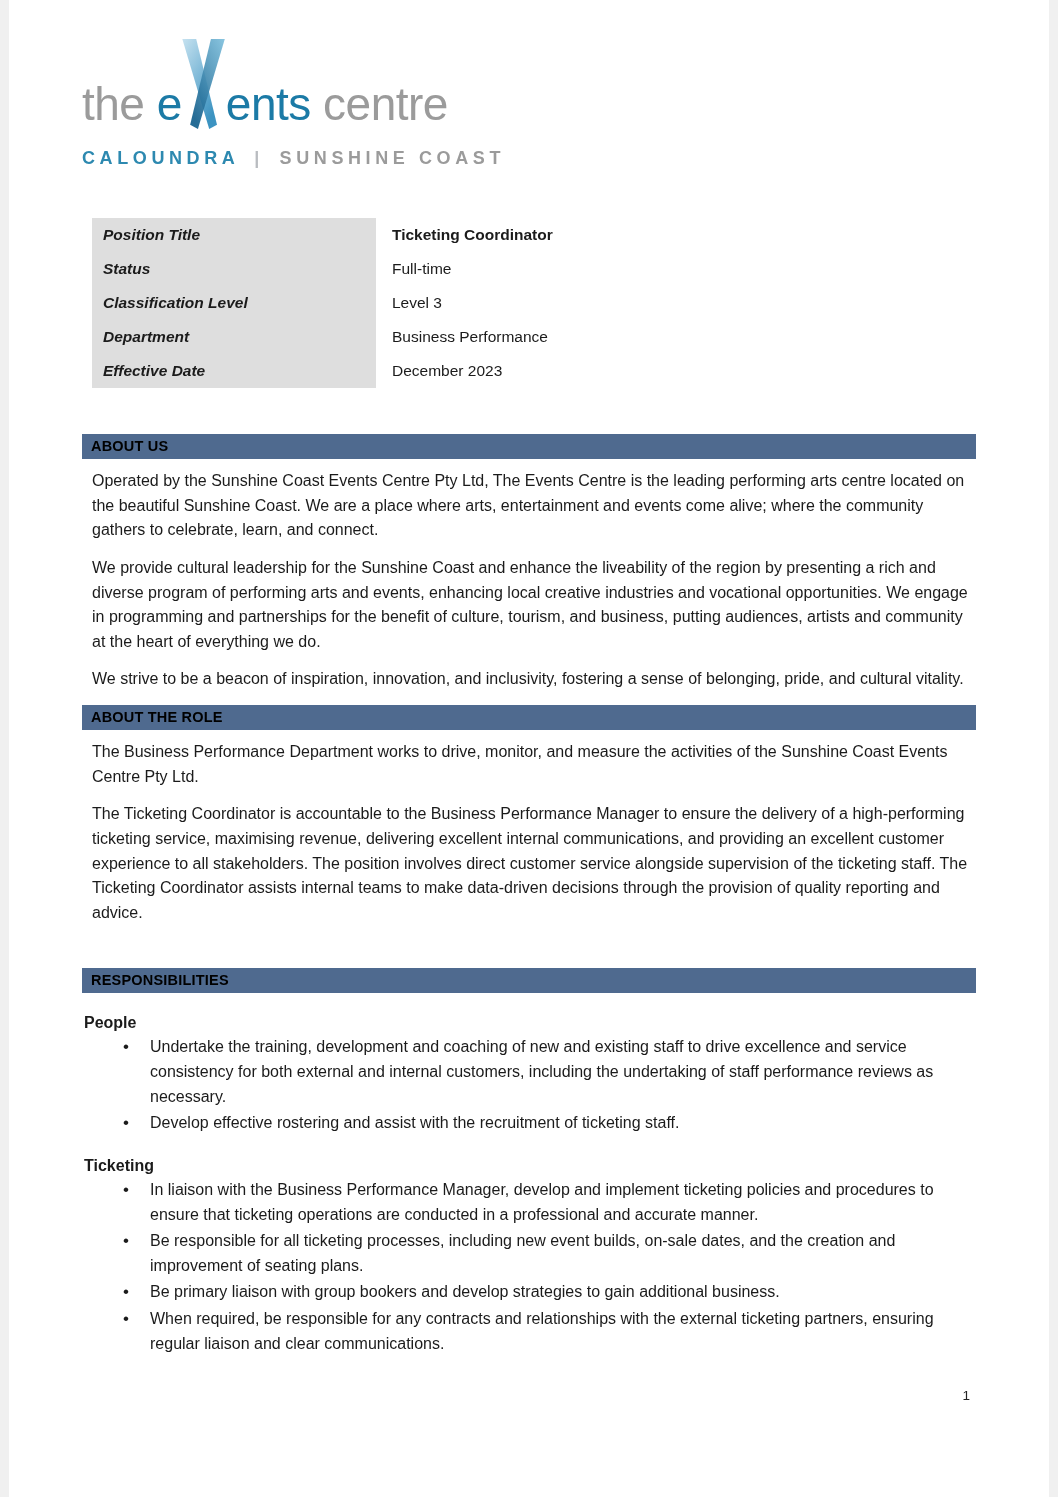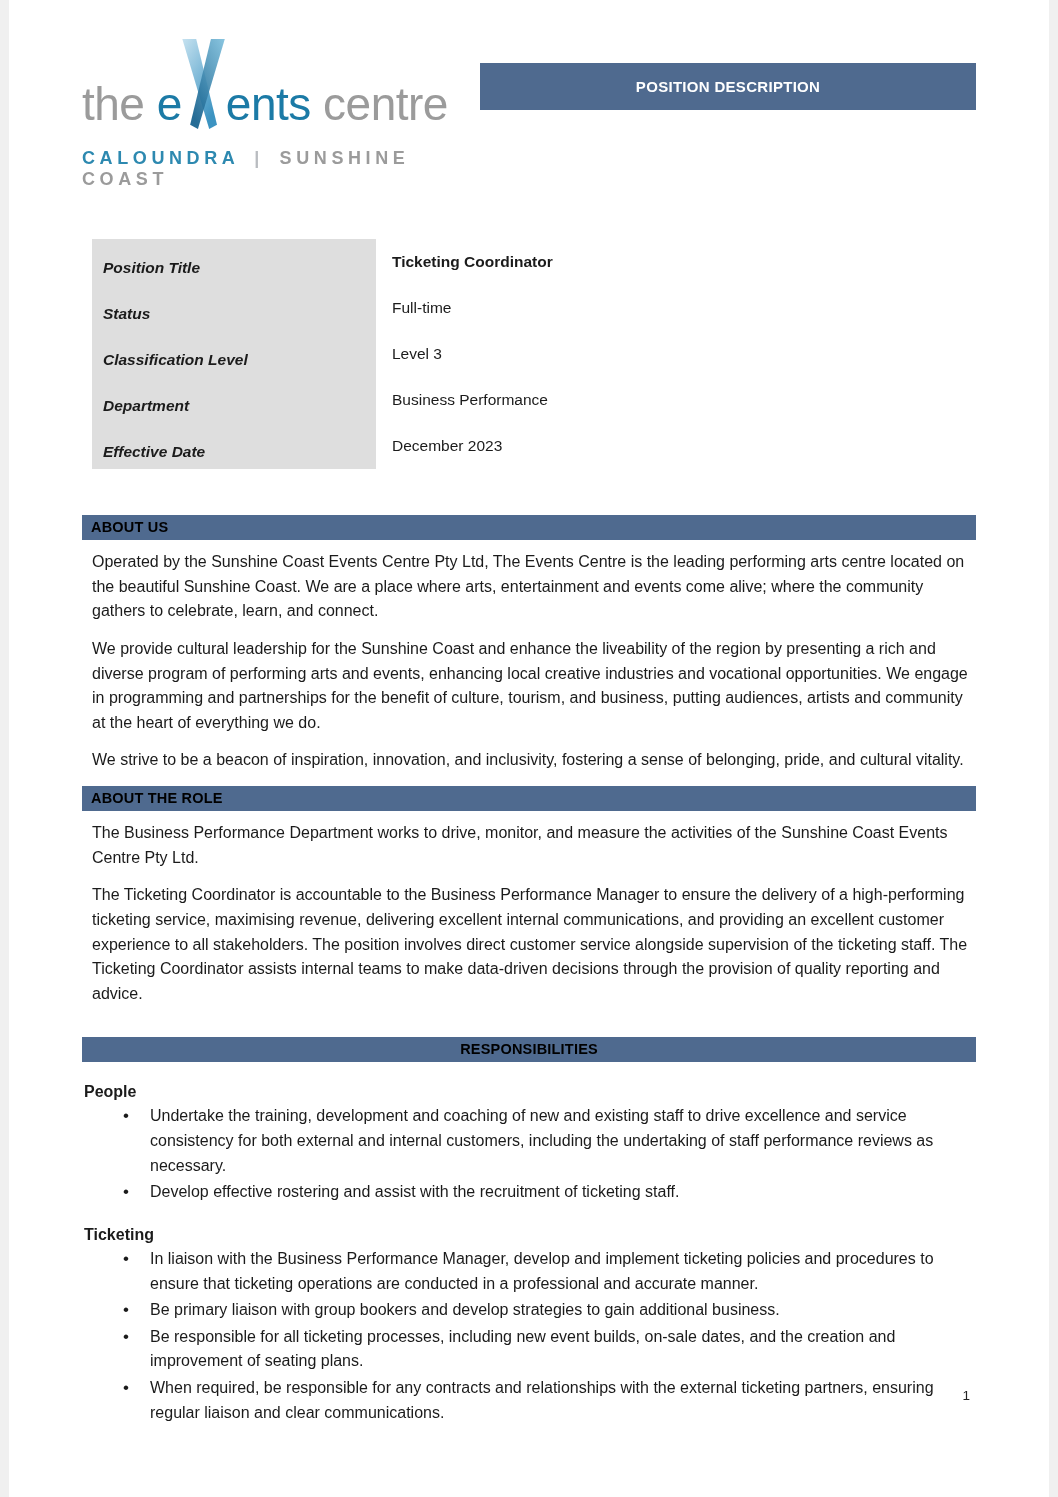--- a/index.html
+++ b/index.html
@@ -36,36 +36,36 @@
     display:flex; align-items:center; justify-content:center;
     font-weight:bold; font-size:15px; letter-spacing:0.3px;
   }
 
   
   .info-table { margin:49px 0 0 10px; display:grid; grid-template-columns:284px 1fr; width:898px; }
   .it-label {
     background:#dedede;
     font-weight:bold; font-style:italic;
     font-size:15.5px;
-    padding:20px 12px 8px 11px;
+    padding:8px 12px 8px 11px;
     display:flex; align-items:center;
   }
   .it-value { font-size:15.5px; padding:8px 12px 8px 16px; display:flex; align-items:center; }
   .it-value.bold { font-weight:bold; }
 
   
   .bar {
     background:#4f6a8f; color:#000000;
     font-weight:bold; font-size:14.5px;
     padding:4px 9px 5px 9px;
     letter-spacing:0.2px;
   }
   .bar.about-us { margin-top:46px; }
   .bar.about-role { margin-top:11px; }
-  .bar.responsibilities { margin-top:31px;text-align:center; }
+  .bar.responsibilities { margin-top:43px; }
 
   .para { font-size:16px; line-height:1.54; margin:10px 0 13px 10px; }
 
   .group-title { font-weight:bold; font-size:16px; margin:21px 0 3px 2px; }
   ul.bullets { list-style:none; padding-left:39px; }
   ul.bullets li {
     position:relative;
     padding-left:29px;
     font-size:16px; line-height:1.54;
     margin:2px 0;
@@ -110,21 +110,20 @@
         <span class="logo-word lg-blue">ents</span>
         <span class="logo-word">&nbsp;</span>
         <span class="logo-word lg-gray">centre</span>
       </div>
       <div class="logo-tagline">
         <span class="tg-city">CALOUNDRA</span>
         <span class="tg-sep">|</span>
         <span class="tg-region">SUNSHINE COAST</span>
       </div>
     </div>
-    <div class="banner">POSITION DESCRIPTION</div>
   </div>
 
   <div class="info-table">
     <div class="it-label">Position Title</div>
     <div class="it-value bold">Ticketing Coordinator</div>
     <div class="it-label">Status</div>
     <div class="it-value">Full-time</div>
     <div class="it-label">Classification Level</div>
     <div class="it-value">Level 3</div>
     <div class="it-label">Department</div>
@@ -146,20 +145,20 @@
 
   <div class="group-title">People</div>
   <ul class="bullets">
     <li>Undertake the training, development and coaching of new and existing staff to drive excellence and service consistency for both external and internal customers, including the undertaking of staff performance reviews as necessary.</li>
     <li>Develop effective rostering and assist with the recruitment of ticketing staff.</li>
   </ul>
 
   <div class="group-title">Ticketing</div>
   <ul class="bullets">
     <li>In liaison with the Business Performance Manager, develop and implement ticketing policies and procedures to ensure that ticketing operations are conducted in a professional and accurate manner.</li>
+    <li>Be responsible for all ticketing processes, including new event builds, on-sale dates, and the creation and improvement of seating plans.</li>
     <li>Be primary liaison with group bookers and develop strategies to gain additional business.</li>
-    <li>Be responsible for all ticketing processes, including new event builds, on-sale dates, and the creation and improvement of seating plans.</li>
     <li>When required, be responsible for any contracts and relationships with the external ticketing partners, ensuring regular liaison and clear communications.</li>
   </ul>
 
   <div class="page-number">1</div>
 
 </div>
 
 </body></html>

